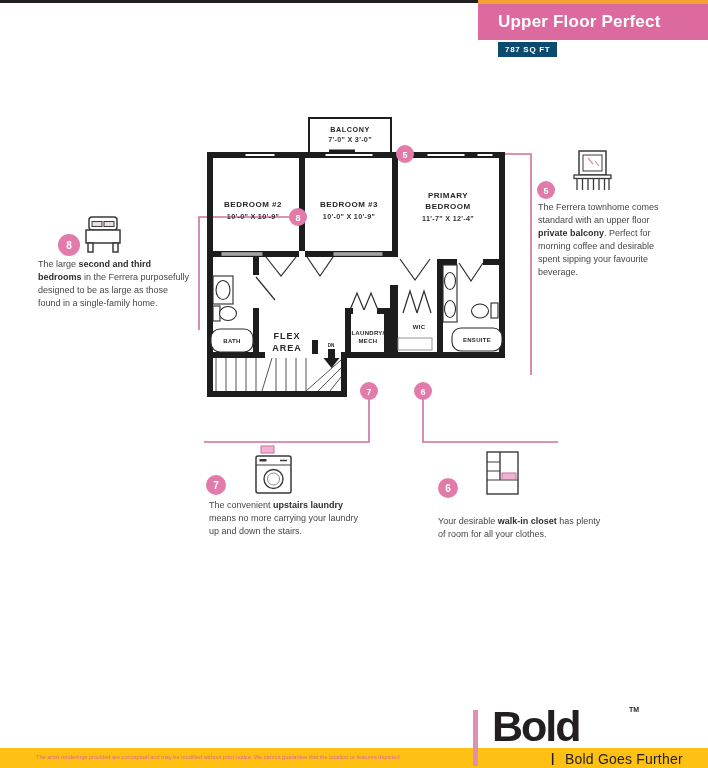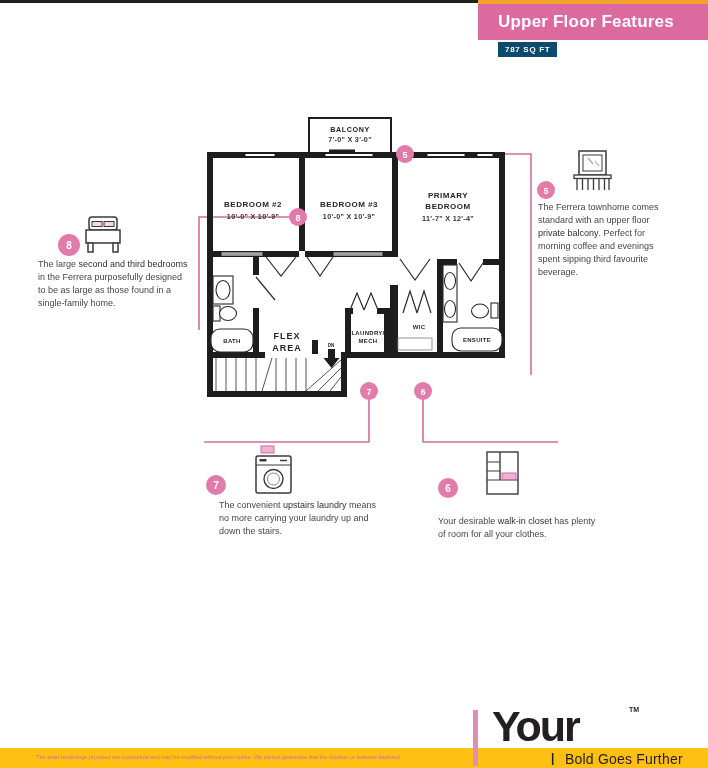--- a/index.html
+++ b/index.html
@@ -21,21 +21,21 @@
   .sqft-badge {
     position:absolute; left:498px; top:42px; background:#0c4a6e; color:#ffffff;
     font-size:8px; font-weight:bold; letter-spacing:.7px; padding:3px 7px 3px 7px;
   }
   
   .plan-svg { position:absolute; left:0; top:0; width:708px; height:768px; }
   
   .callout-text {
     position:absolute; font-size:9px; line-height:13px; color:#47464a; font-weight:500;
   }
-  .callout-text b { font-weight:400; color:#2f2e31; }
+  .callout-text b { font-weight:700; color:#2f2e31; }
   
   .yellow-bar { position:absolute; left:0; top:748px; width:708px; height:20px; background:#fdc013; }
   .disclaimer {
     position:absolute; left:36px; top:754px; width:600px; color:#e0679f;
     font-size:8px; transform:scale(0.70); transform-origin:left top; white-space:nowrap;
   }
   .logo-pink-bar { position:absolute; left:473px; top:710px; width:5px; height:56px; background:#df8fb5; }
   .brand-word {
     position:absolute; left:492px; top:702px; color:#231f20;
     font-size:43px; font-weight:800; letter-spacing:-2px;
@@ -58,21 +58,21 @@
   .rflex { font-size:9px; font-weight:bold; letter-spacing:1px; fill:#262626; text-anchor:middle; }
   .cnum { font-size:9px; font-weight:bold; fill:#ffffff; text-anchor:middle; }
   .cnum-lg { font-size:10px; font-weight:bold; fill:#ffffff; text-anchor:middle; }
   .dn { font-size:4.5px; font-weight:bold; fill:#262626; text-anchor:middle; }
 </style>
 </head>
 <body>
 
 <div class="top-line"></div>
 <div class="banner">
-  <div class="banner-title">Upper Floor Features</div>
+  <div class="banner-title">Upper Floor Perfect</div>
 </div>
 <div class="sqft-badge">787 SQ FT</div>
 
 <svg class="plan-svg" viewBox="0 0 708 768">
 
   <g stroke="#cf6f9d" stroke-width="1.6" fill="none">
     <polyline points="199,330 199,217 298,217"></polyline>
     <polyline points="405,154 531,154 531,375"></polyline>
     <polyline points="369,393 369,442 204,442"></polyline>
     <polyline points="423,393 423,442 558,442"></polyline>
@@ -248,29 +248,29 @@
     <line x1="487" y1="471" x2="500" y2="471" stroke-width="1"></line>
     <line x1="487" y1="480" x2="518" y2="480" stroke-width="1"></line>
     <rect x="502" y="473" width="14" height="6.5" fill="#eeb3d0" stroke="#cc6fa3" stroke-width="1"></rect>
   </g>
 </svg>
 
 <div class="callout-text" style="left:38px; top:258px; width:153px;">
   <span>The large </span><b>second and third bedrooms</b><span> in the Ferrera purposefully designed to be as large as those found in a single-family home.</span>
 </div>
 <div class="callout-text" style="left:538px; top:201px; width:128px;">
-  <span>The Ferrera townhome comes standard with an upper floor </span><b>private balcony</b><span>. Perfect for morning coffee and evenings spent sipping third favourite beverage.</span>
-</div>
-<div class="callout-text" style="left:209px; top:499px; width:158px;margin-left:10px;">
+  <span>The Ferrera townhome comes standard with an upper floor </span><b>private balcony</b><span>. Perfect for morning coffee and desirable spent sipping your favourite beverage.</span>
+</div>
+<div class="callout-text" style="left:209px; top:499px; width:158px;">
   <span>The convenient </span><b>upstairs laundry</b><span> means no more carrying your laundry up and down the stairs.</span>
 </div>
 <div class="callout-text" style="left:438px; top:515px; width:164px;">
   <span>Your desirable </span><b>walk-in closet</b><span> has plenty of room for all your clothes.</span>
 </div>
 
 <div class="yellow-bar"></div>
 <div class="disclaimer">The artist renderings provided are conceptual and may be modified without prior notice. We cannot guarantee that the location or features depicted</div>
 <div class="logo-pink-bar"></div>
-<div class="brand-word">Your</div>
+<div class="brand-word">Bold</div>
 <div class="brand-tm">TM</div>
 <div class="brand-division">HOMES</div>
 <div class="brand-divider">|</div>
 <div class="brand-tagline">Bold Goes Further</div>
 
 </body></html>

